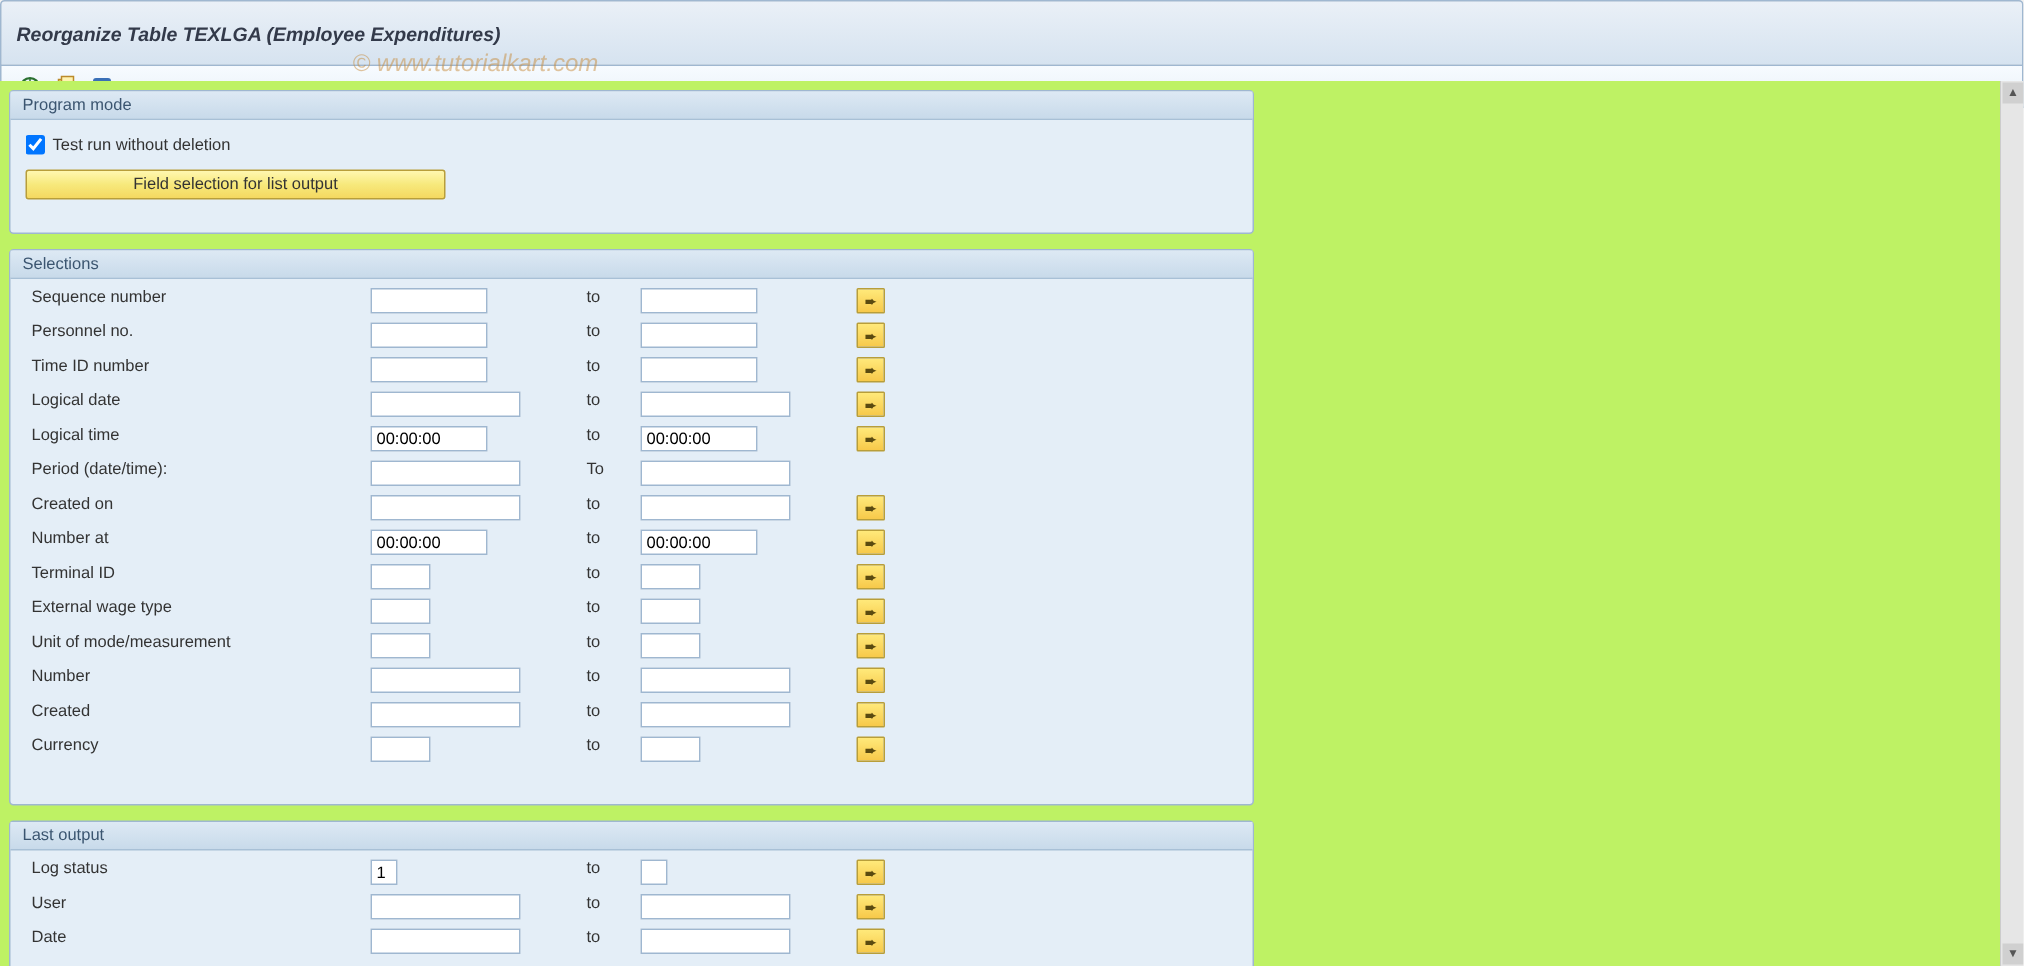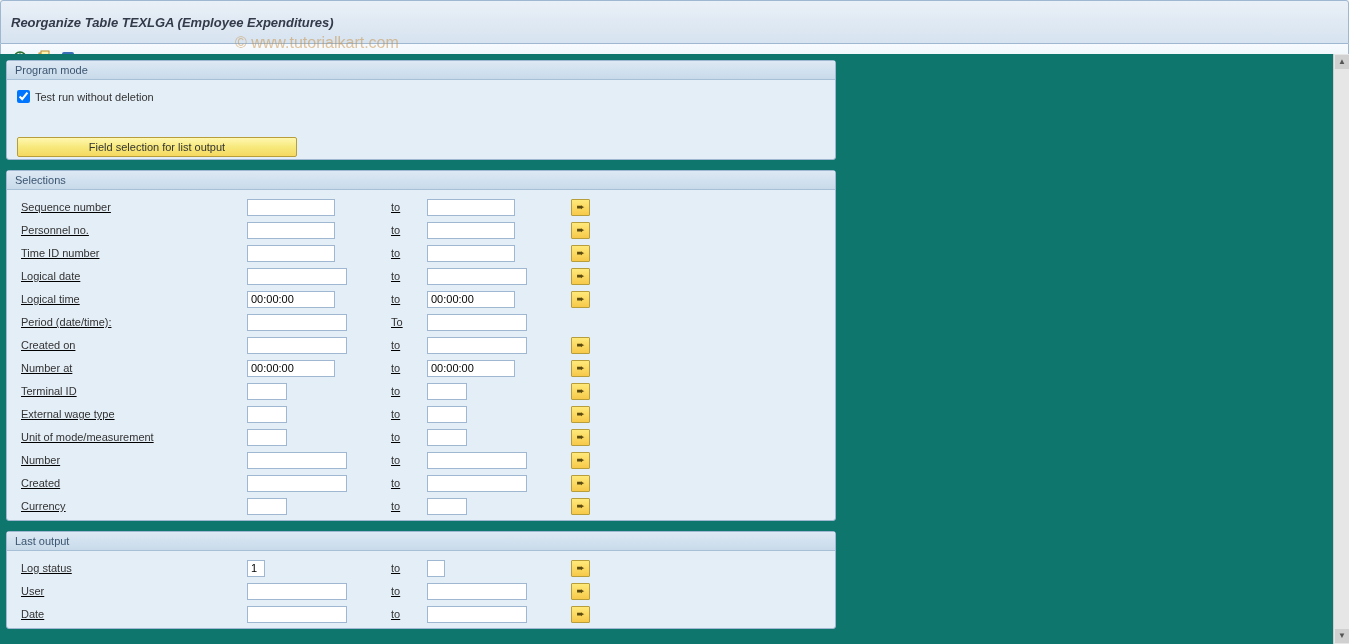--- a/index.html
+++ b/index.html
@@ -49,37 +49,37 @@
       font-size: 13px;
     }
     .main-content {
       position: absolute;
       top: 54px;
       left: 0;
       width: 1333px;
       height: 590px;
       overflow-y: scroll;
       padding: 6px 6px;
-      background: #0f766e;
+      background: #bef264;
     }
     .group-box {
       border: 1px solid #9fb7d0;
       border-radius: 3px;
       margin-bottom: 10px;
       width: 830px;
       background: #e4eef7;
     }
     .group-header {
       background: linear-gradient(to bottom, #dde9f4 0%, #c8daea 100%);
       padding: 3px 8px;
       color: #3b5570;
       border-bottom: 1px solid #a8c0d6;
     }
     .group-body {
-      padding: 6px 10px 2px 10px;
+      padding: 6px 10px 22px 10px;
     }
     .checkbox-row {
       display: flex;
       align-items: center;
       margin: 4px 0;
     }
     .checkbox-row input[type="checkbox"] {
       margin-right: 5px;
       width: 13px;
       height: 13px;
@@ -89,49 +89,47 @@
     }
     .yellow-btn {
       display: inline-block;
       background: linear-gradient(to bottom, #fff7b0 0%, #f7e97c 50%, #f5d860 100%);
       border: 1px solid #b89e3a;
       border-radius: 2px;
       padding: 3px 0;
       width: 280px;
       text-align: center;
       cursor: pointer;
-      margin-top: 30px;
+      margin-top: 6px;
       color: #333;
     }
     .sel-row {
       display: flex;
-      align-items: center;
       height: 22px;
       margin-bottom: 1px;
-      text-decoration: underline;
     }
     .sel-label {
       width: 230px;
       padding-left: 4px;
       color: #333;
     }
     .sel-from { width: 140px; }
     .sel-to-label { width: 40px; padding-left: 4px; color: #333; }
     .sel-to { width: 140px; }
     .sel-more { width: 40px; text-align: left; padding-left: 4px; }
     .sel-row input[type="text"] {
       height: 17px;
       border: 1px solid #9fb7d0;
       background: #fff;
       font-size: 11px;
       padding: 0 3px;
       font-family: Arial, Helvetica, sans-serif;
     }
     .w-large { width: 100px; }
-    .w-med { width: 88px; }
+    .w-med { width: 78px; }
     .w-small { width: 40px; }
     .w-tiny { width: 18px; }
     .more-btn {
       display: inline-flex;
       align-items: center;
       justify-content: center;
       width: 19px;
       height: 17px;
       background: linear-gradient(to bottom, #ffe97a 0%, #f7c94a 100%);
       border: 1px solid #b89e3a;
@@ -142,20 +140,21 @@
       font-size: 9px;
     }
     .watermark {
       position: absolute;
       top: 34px;
       left: 235px;
       font-size: 16px;
       color: rgba(200, 140, 60, 0.5);
       pointer-events: none;
       z-index: 1000;
+      font-style: italic;
     }
     .outer-scroll {
       position: absolute;
       right: 0;
       top: 54px;
       width: 16px;
       height: 590px;
       background: #e6e6e6;
       border-left: 1px solid #ccc;
     }

